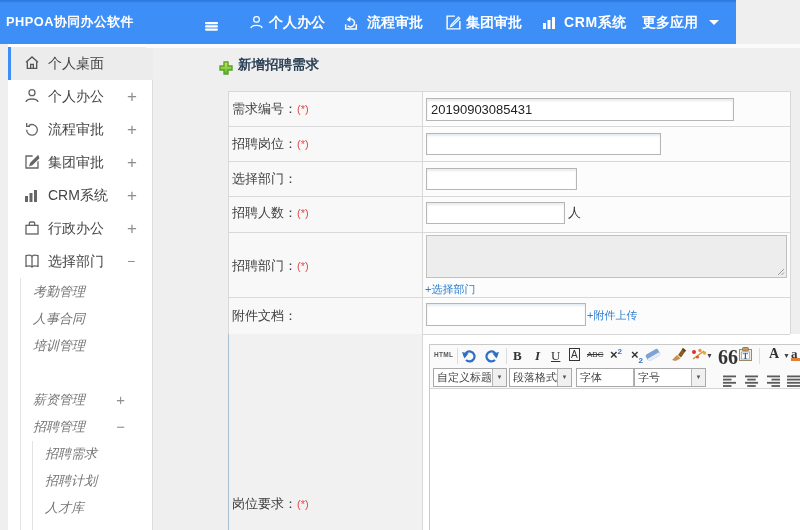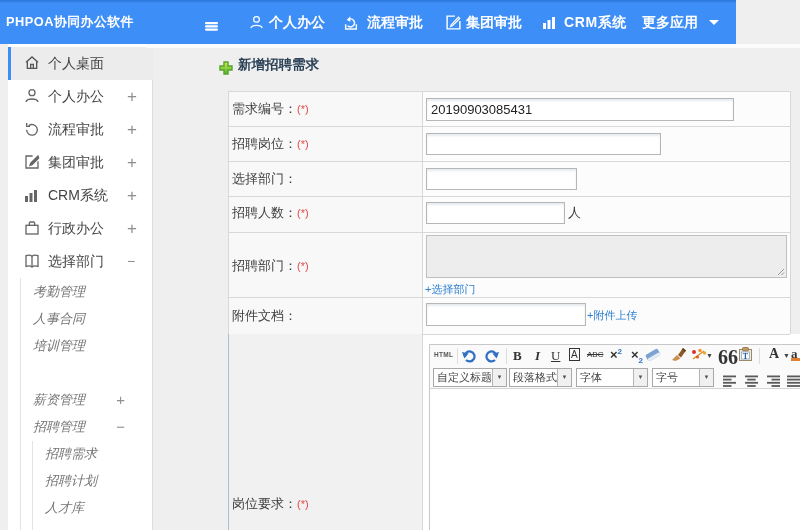--- a/index.html
+++ b/index.html
@@ -248,21 +248,21 @@
           <text x="6.5" y="11.5" font-size="8" font-weight="bold" fill="#2a5a9a" text-anchor="middle" font-family="Liberation Serif,serif">T</text>
         </svg></div>
     <div class="tsep" style="left:329px"></div>
     <div class="tbtn" style="left:339px;top:1px;font-family:'Liberation Serif',serif;font-size:14px;font-weight:bold;">A</div>
     <div class="tbtn" style="left:353px;top:7px;font-size:7px;color:#444">▼</div>
     <div class="tbtn" style="left:361px;top:1px;font-family:'Liberation Serif',serif;font-size:13px;font-weight:bold;color:#333;">a<span style="position:absolute;left:0;top:12px;width:9px;height:3px;background:#e08030;"></span></div>
 
     <div class="tsel" style="left:3px;width:74px;">自定义标题<span class="arr">▼</span></div>
     <div class="tsel" style="left:79px;width:63px;">段落格式<span class="arr">▼</span></div>
     <div class="tsel" style="left:146px;width:72px;">字体<span class="arr">▼</span></div>
-    <div class="tsel" style="left:222px;width:62px;">字号<span class="arr">▼</span></div>
+    <div class="tsel" style="left:204px;width:72px;">字号<span class="arr">▼</span></div>
     <div class="alicon" style="left:293px"><svg width="13" height="12">
           <g fill="#5a5a5a">
             <rect y="0.5" width="13" height="1.8"></rect>
             <rect y="3.7" width="8.5" height="1.8"></rect>
             <rect y="6.9" width="13" height="1.8"></rect>
             <rect y="10.1" width="8.5" height="1.8"></rect>
           </g>
         </svg></div>
     <div class="alicon" style="left:315px"><svg width="13" height="12">
           <g fill="#5a5a5a">

